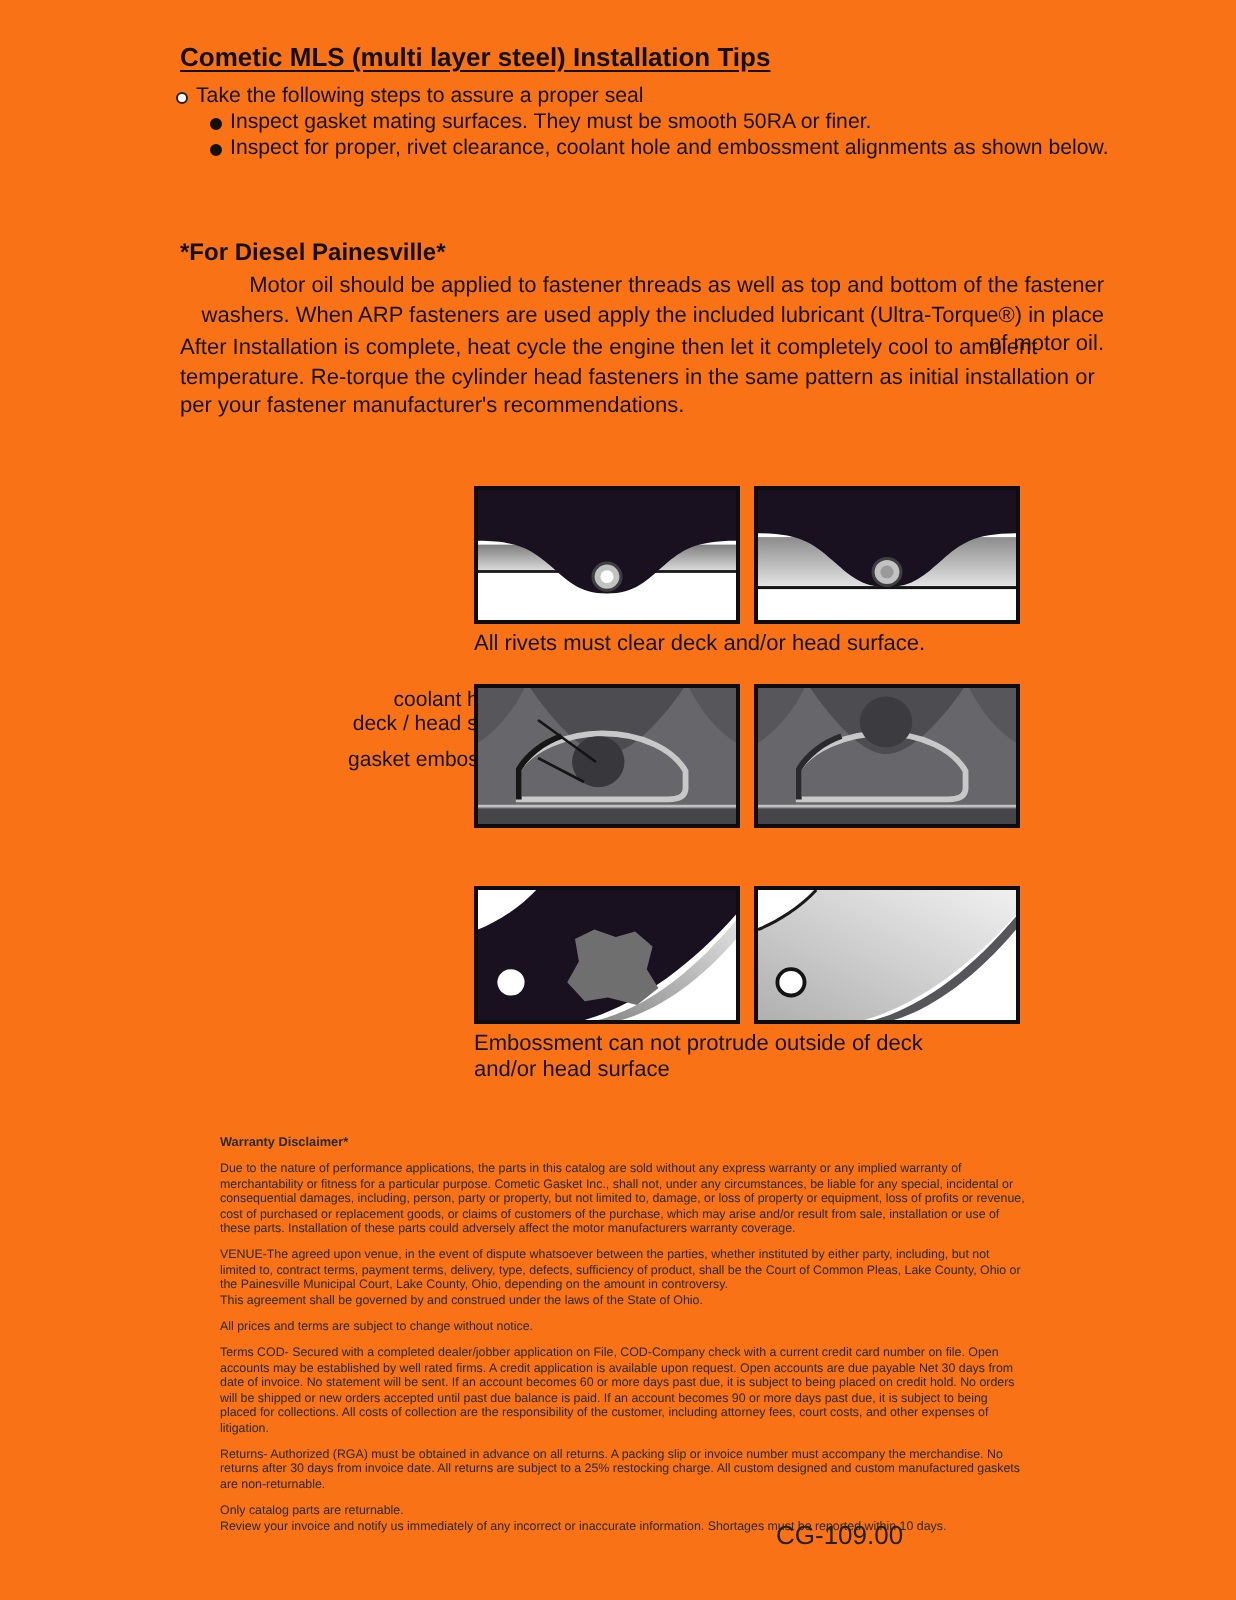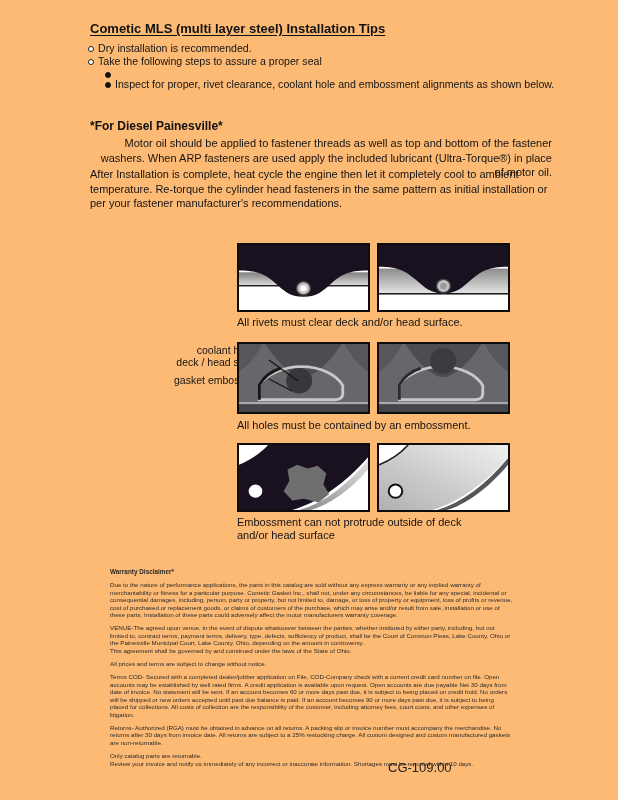--- a/index.html
+++ b/index.html
@@ -1,20 +1,20 @@
 <!DOCTYPE html>
 <html><head>
 <meta charset="utf-8">
 <style>
   html,body{margin:0;padding:0;background:#ffffff;}
   #page{
     position:relative;
     width:618px;
     height:800px;
-    background:#fdba74;
+    background:#f97316;
     font-family:"Liberation Sans", sans-serif;
     color:#1a1a1a;
     overflow:hidden;
   }
   .abs{position:absolute;}
   .doc-title{
     left:90px; top:21px;
     font-size:13px; font-weight:bold;
     text-decoration:underline;
     text-underline-offset:2px;
@@ -45,28 +45,25 @@
 </head>
 <body>
 
 <div id="page">
 
   <div class="abs doc-title">Cometic MLS (multi layer steel) Installation Tips</div>
 
   <div class="abs bullet-list">
     <div class="bullet-line">
       <span class="mk open"></span>
-      <span>Dry installation is recommended.</span>
-    </div>
-    <div class="bullet-line">
-      <span class="mk open"></span>
       <span>Take the following steps to assure a proper seal</span>
     </div>
     <div class="bullet-line sub">
       <span class="mk fill"></span>
+      <span>Inspect gasket mating surfaces.  They must be smooth 50RA or finer.</span>
     </div>
     <div class="bullet-line sub">
       <span class="mk fill"></span>
       <span>Inspect for proper, rivet clearance, coolant hole and embossment alignments as shown below.</span>
     </div>
   </div>
 
   <div class="abs sec-head">*For Diesel Painesville*</div>
   <div class="abs body-par" style="top:136px;text-align:right;">Motor oil should be applied to fastener threads as well as top and bottom of the fastener washers. When ARP fasteners are used apply the included lubricant (Ultra-Torque®) in place of motor oil.</div>
   <div class="abs body-par" style="top:167px;">After Installation is complete, heat cycle the engine then let it completely cool to ambient temperature. Re-torque the cylinder head fasteners in the same pattern as initial installation or per your fastener manufacturer's recommendations.</div>
@@ -147,21 +144,20 @@
       <line x1="0" y1="62.5" x2="133" y2="62.5" stroke="#c0c0c0" stroke-width="1.4"></line>
       <rect x="0" y="64" width="133" height="8" fill="#46464a"></rect>
     </svg>
   </div>
 
   <svg class="abs leader" style="left:265px; top:353px;" width="40" height="45" viewBox="0 0 40 45">
     <line x1="4" y1="7" x2="33" y2="28" stroke="#141414" stroke-width="1.3"></line>
     <line x1="4" y1="26" x2="27" y2="38" stroke="#141414" stroke-width="1.3"></line>
   </svg>
 
-  <div class="abs dia-caption" style="left:237px; top:419px;">All holes must be contained by an embossment.</div>
 
   <div class="abs rw-label" style="left:237px; top:429px;">RIGHT</div>
   <div class="abs rw-label" style="left:377px; top:429px;">WRONG</div>
 
   <div class="abs dbox h69" style="left:237px; top:443px;">
     <svg width="100%" height="100%" viewBox="0 0 133 69" preserveAspectRatio="none">
       <defs>
         <linearGradient id="d3r" x1="0" y1="1" x2="1" y2="0">
           <stop offset="0" stop-color="#8a8a8a"></stop>
             <stop offset="1" stop-color="#e0e0e0"></stop>

